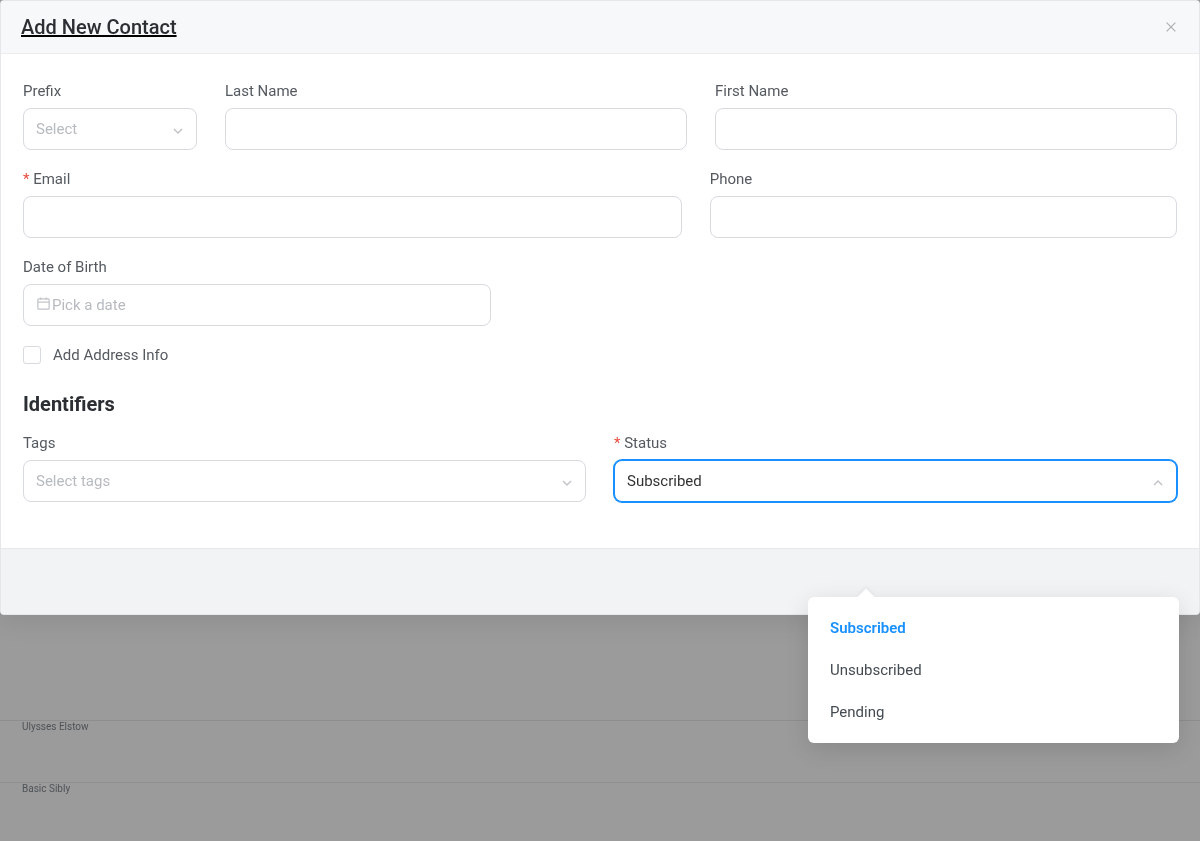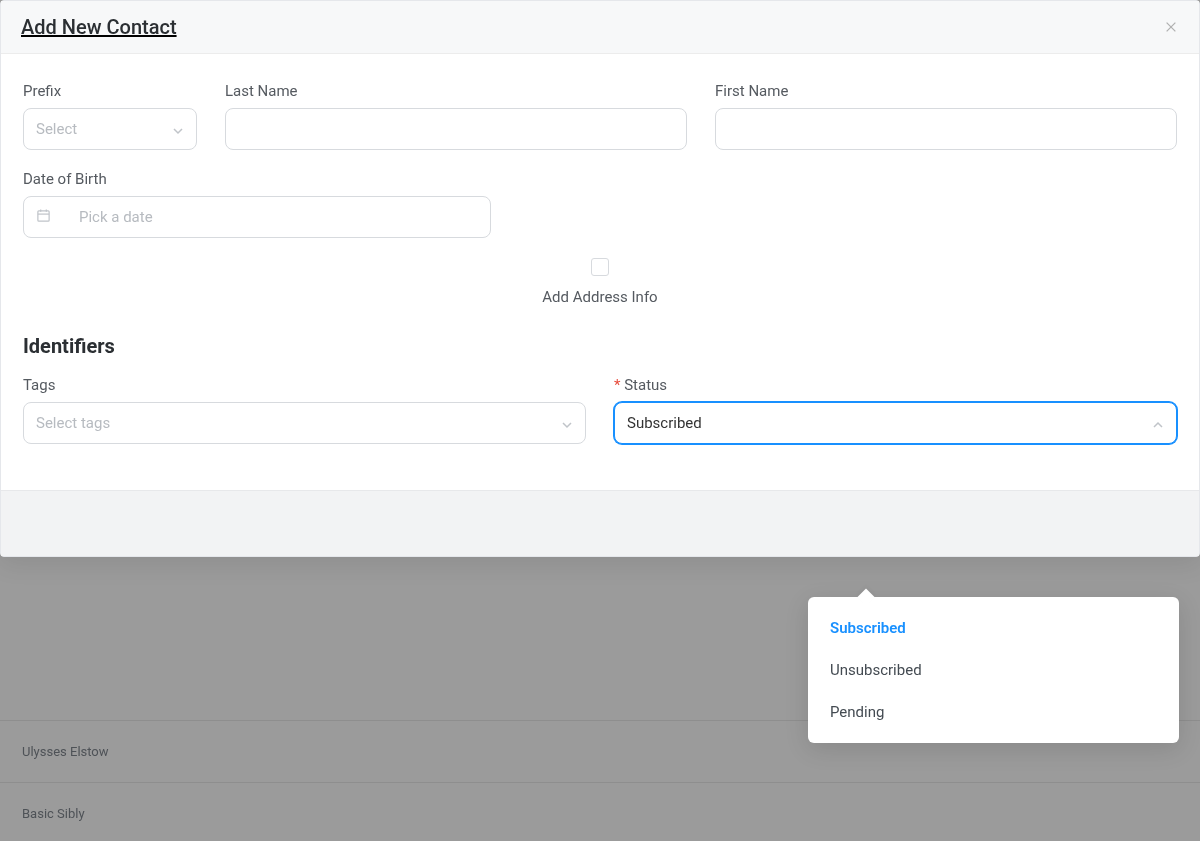--- a/index.html
+++ b/index.html
@@ -96,29 +96,28 @@
     color: #c0c4c9;
     flex-shrink: 0;
   }
   .select-focused {
     border-color: #1890ff;
     box-shadow: 0 0 0 1px #1890ff;
   }
   .date-input {
     display: flex;
     align-items: center;
-    gap: 28px;
+    gap: 1px;
   }
   .cal-icon { color: #c0c4c9; flex-shrink: 0; }
   .checkbox-row {
     display: flex;
     align-items: center;
     gap: 12px;
     margin: 14px 0 28px 0;
-    flex-direction: column;
   }
   .checkbox {
     width: 18px;
     height: 18px;
     border: 1px solid #d7dade;
     border-radius: 3px;
     background: #fff;
     cursor: pointer;
   }
   .checkbox-label {
@@ -158,24 +157,23 @@
   .dropdown-item.selected {
     color: #1890ff;
     font-weight: 600;
   }
   .bg-row {
     position: absolute;
     left: 0;
     width: 1200px;
     height: 62px;
     display: flex;
-    align-items: center;
     padding: 0 22px;
     color: #4e5257;
-    font-size: 13px;
+    font-size: 10px;
     border-top: 1px solid rgba(0,0,0,0.08);
   }
 </style>
 </head>
 <body>
 
 <div class="bg-row" style="top:720px">
   <span>Ulysses Elstow</span>
 </div>
 <div class="bg-row" style="top:782px">
@@ -212,20 +210,30 @@
       <div class="field" style="flex:1">
         <label class="field-label">Last Name</label>
         <div class="input"></div>
       </div>
       <div class="field" style="flex:1">
         <label class="field-label">First Name</label>
         <div class="input"></div>
       </div>
     </div>
 
+    <div class="row">
+      <div class="field" style="flex:1.41">
+        <label class="field-label required">Email</label>
+        <div class="input"></div>
+      </div>
+      <div class="field" style="flex:1">
+        <label class="field-label">Phone</label>
+        <div class="input"></div>
+      </div>
+    </div>
 
     <div class="row">
       <div class="field" style="width:468px">
         <label class="field-label">Date of Birth</label>
         <div class="input date-input">
           <span class="cal-icon">
             <svg viewBox="0 0 16 16" width="15" height="15" fill="none" stroke="currentColor" stroke-width="1.3">
               <rect x="2" y="3" width="12" height="11" rx="1"></rect>
                 <line x1="2" y1="6.5" x2="14" y2="6.5"></line>
                 <line x1="5" y1="1.5" x2="5" y2="4"></line>

